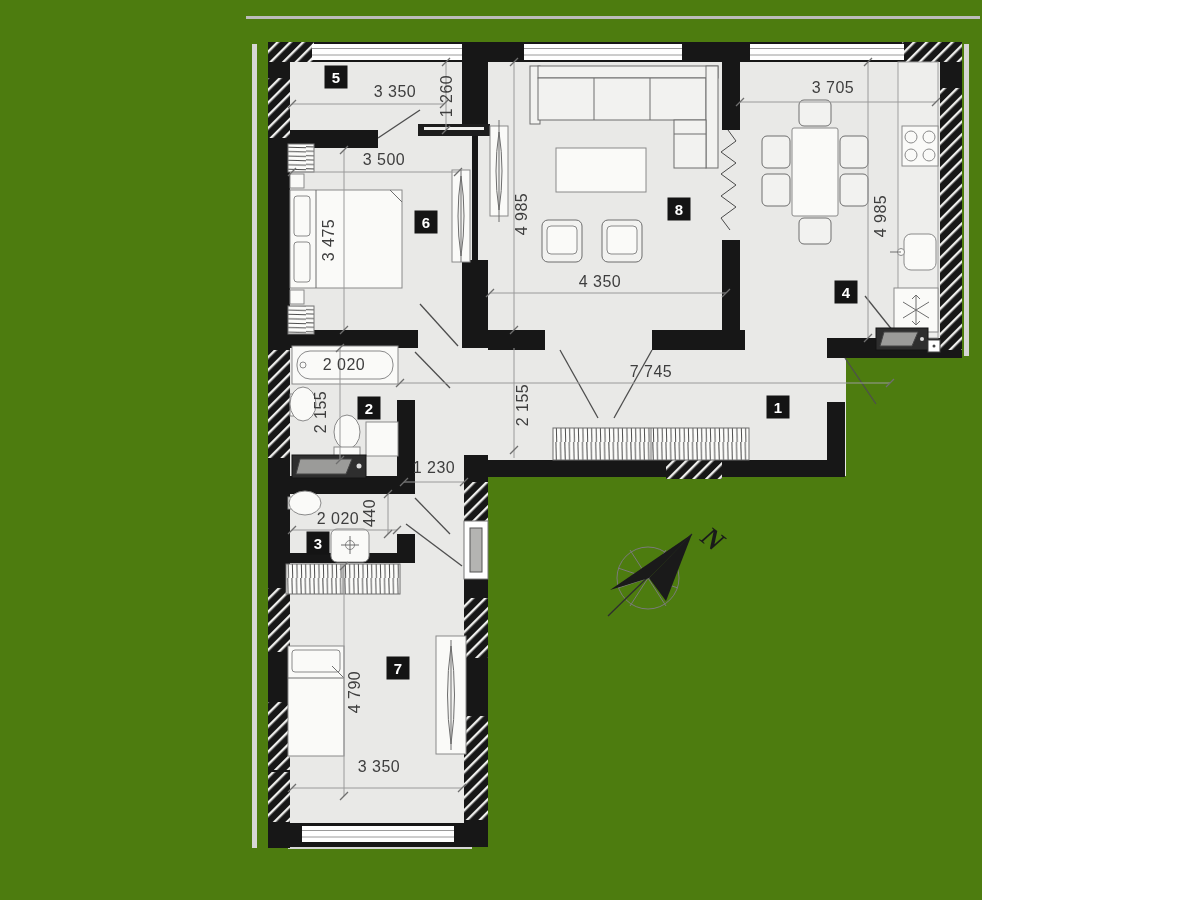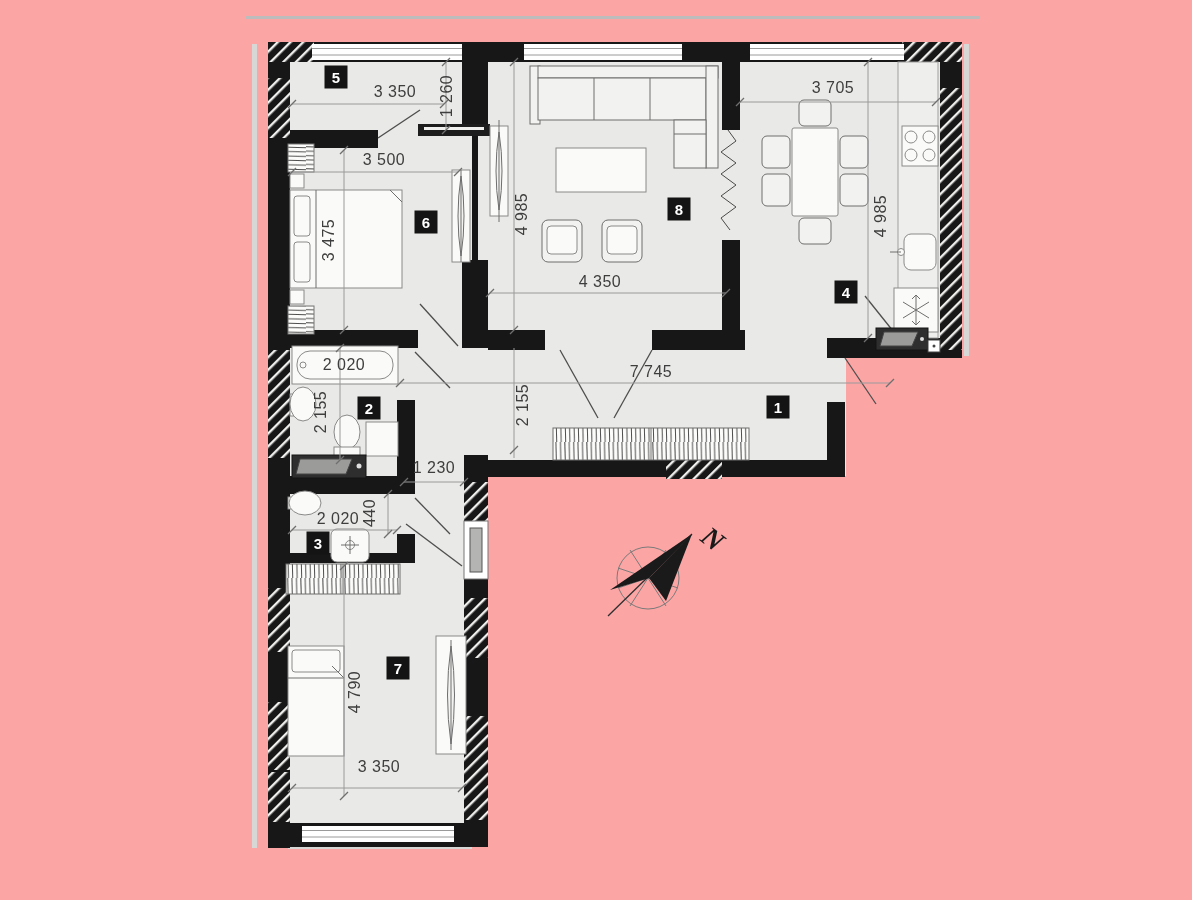--- a/index.html
+++ b/index.html
@@ -1,16 +1,16 @@
 <!DOCTYPE html>
 <html><head>
 <meta charset="utf-8">
 <style>
   html,body{margin:0;padding:0;background:#ffffff;}
-  .stage{position:relative;width:1192px;height:900px;background:#fca5a5;overflow:hidden;}
+  .stage{position:relative;width:982px;height:900px;background:#4d7c0f;overflow:hidden;}
   svg{display:block;}
   .wall{fill:#171717;}
   .floor{fill:#e9e9e7;}
   .hatch{fill:url(#hatchPat);}
   .vlines{fill:url(#vlinesPat);}
   .hlines{fill:url(#hlinesPat);}
   .furn{fill:#f2f2f0;stroke:#6e6e6e;stroke-width:1;}
   .furn2{fill:#fafaf8;stroke:#8a8a8a;stroke-width:1;}
   .counter{fill:#eeeeec;stroke:#a0a0a0;stroke-width:1;}
   .dark{fill:#2e2e2e;stroke:#141414;stroke-width:1;}

